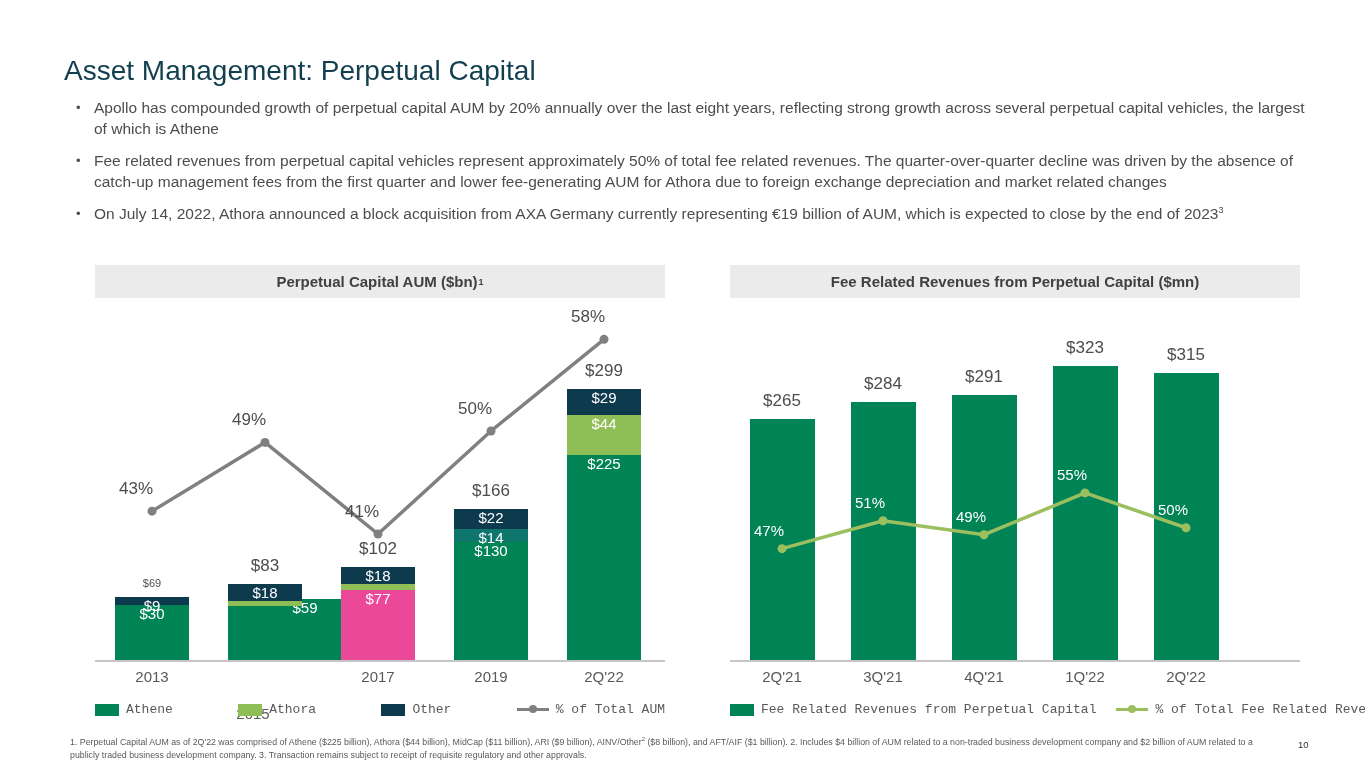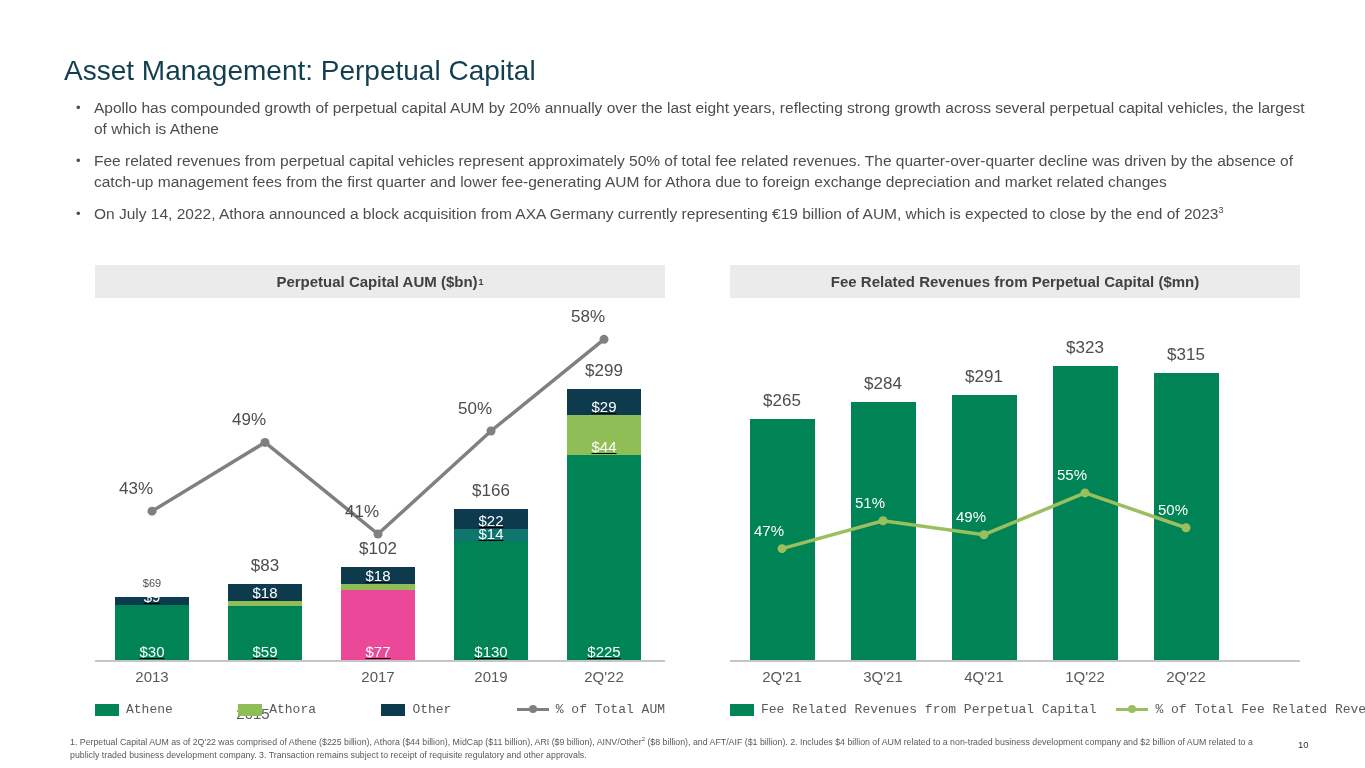--- a/index.html
+++ b/index.html
@@ -10,21 +10,21 @@
   .bullet{display:flex;margin-bottom:11px;color:#4d4d4d;font-size:15.5px;line-height:1.36;}
   .bullet .dot{flex:none;width:30px;padding-left:12px;box-sizing:border-box;font-size:13px;line-height:21px;}
   .bullet sup{font-size:9px;}
   .panel{position:absolute;top:265px;width:570px;}
   #panel-left{left:95px;}
   #panel-right{left:730px;}
   .chart-header{height:33px;background:#ebebeb;display:flex;align-items:center;justify-content:center;
                 font-size:15px;font-weight:bold;color:#404040;}
   .chart-header sup{font-size:9px;margin-left:1px;}
   .plot{position:relative;margin-top:7px;height:355px;border-bottom:2px solid #c6c6c6;overflow:visible;}
-  .seg{position:absolute;display:flex;align-items:flex-end;justify-content:center;overflow:visible;text-decoration:underline;}
+  .seg{position:absolute;display:flex;align-items:flex-start;justify-content:center;overflow:visible;}
   .seg span{color:#ffffff;font-size:15px;white-space:nowrap;}
   .bar-total{position:absolute;width:90px;text-align:center;font-size:17px;color:#4d4d4d;}
   .x-label{position:absolute;width:96px;text-align:center;font-size:15px;color:#595959;top:363px;}
   .line-label{position:absolute;width:60px;text-align:center;white-space:nowrap;}
   .line-svg{position:absolute;left:0;top:0;overflow:visible;}
   .legend{position:absolute;top:702px;width:570px;display:flex;align-items:center;justify-content:space-between;
           font-size:13px;color:#595959;font-family:Liberation Mono, monospace;}
   #legend-left{left:95px;gap:30px;}
   #legend-right{left:730px;gap:20px;}
   .legend-item{display:flex;align-items:center;gap:7px;white-space:nowrap;}
@@ -60,21 +60,21 @@
 
   <div class="panel" id="panel-left">
     <div class="chart-header">
       <span>Perpetual Capital AUM ($bn)</span>
         <sup>1</sup>
     </div>
     <div class="plot" id="plot-0">
         <div class="seg" style="left: 20px; bottom: 0px; width: 74px; height: 54.6154px; background-color: rgb(0, 131, 85);">
           <span>$30</span>
         </div>
-        <div class="seg" style="left: 133px; bottom: 0px; width: 74px; height: 61px; background-color: rgb(0, 131, 85);">
+        <div class="seg" style="left: 133px; bottom: 0px; width: 74px; height: 61px; background-color: rgb(0, 131, 85); padding-left: 40px;">
           <span>$59</span>
         </div>
         <div class="seg" style="left: 246px; bottom: 0px; width: 74px; height: 70.0897px; background-color: #ec4899;">
           <span>$77</span>
         </div>
         <div class="seg" style="left: 359px; bottom: 0px; width: 74px; height: 118.333px; background-color: rgb(0, 131, 85);">
           <span>$130</span>
         </div>
         <div class="seg" style="left: 472px; bottom: 0px; width: 74px; height: 204.808px; background-color: rgb(0, 131, 85);">
           <span>$225</span>

